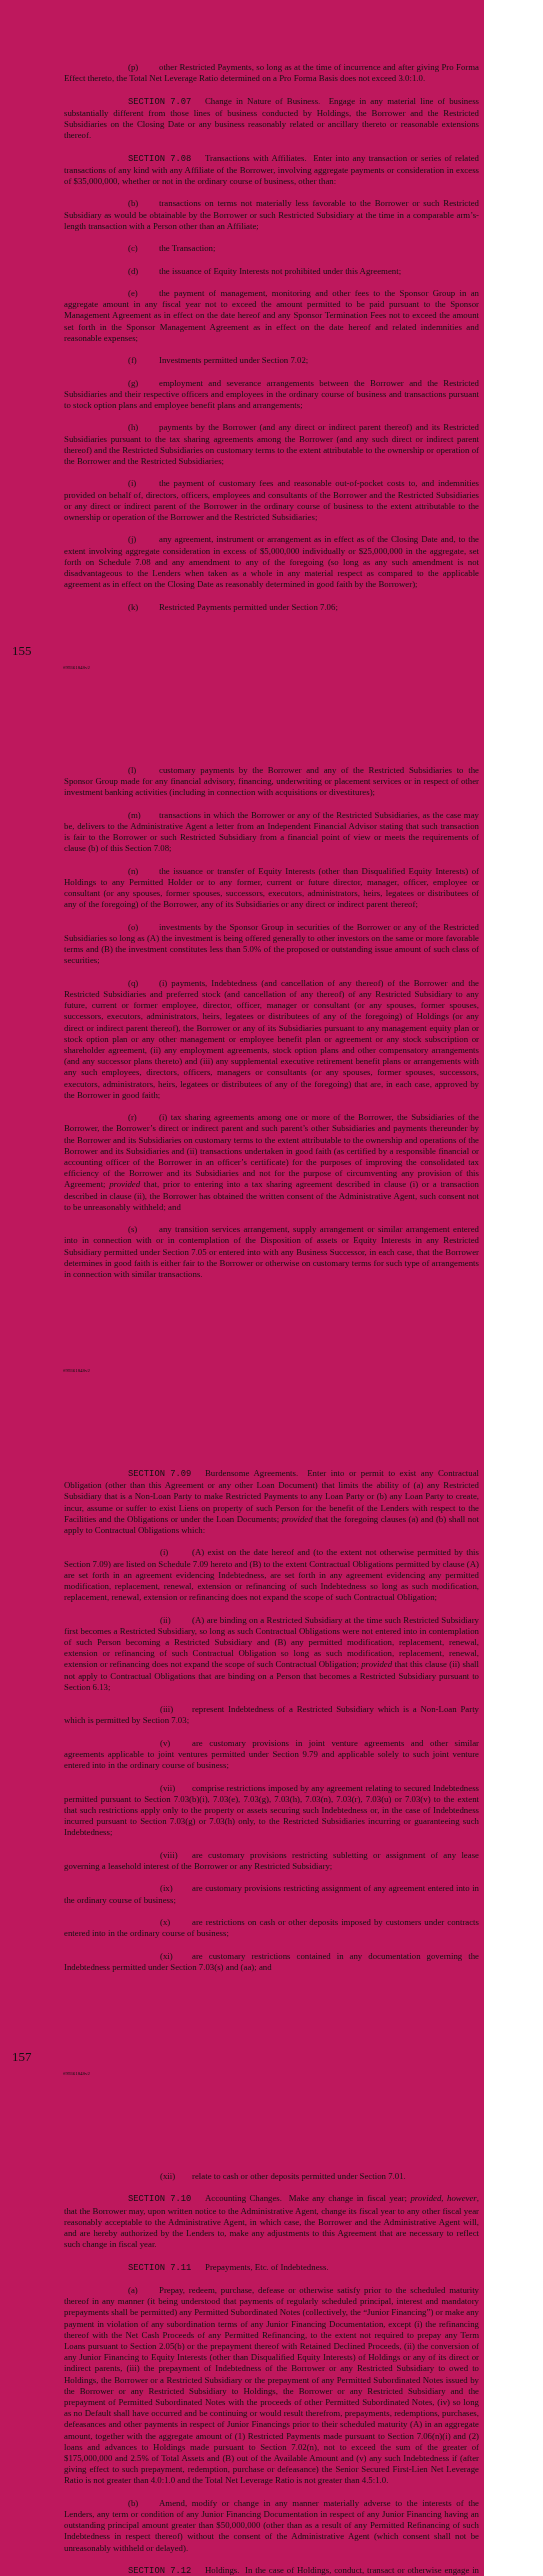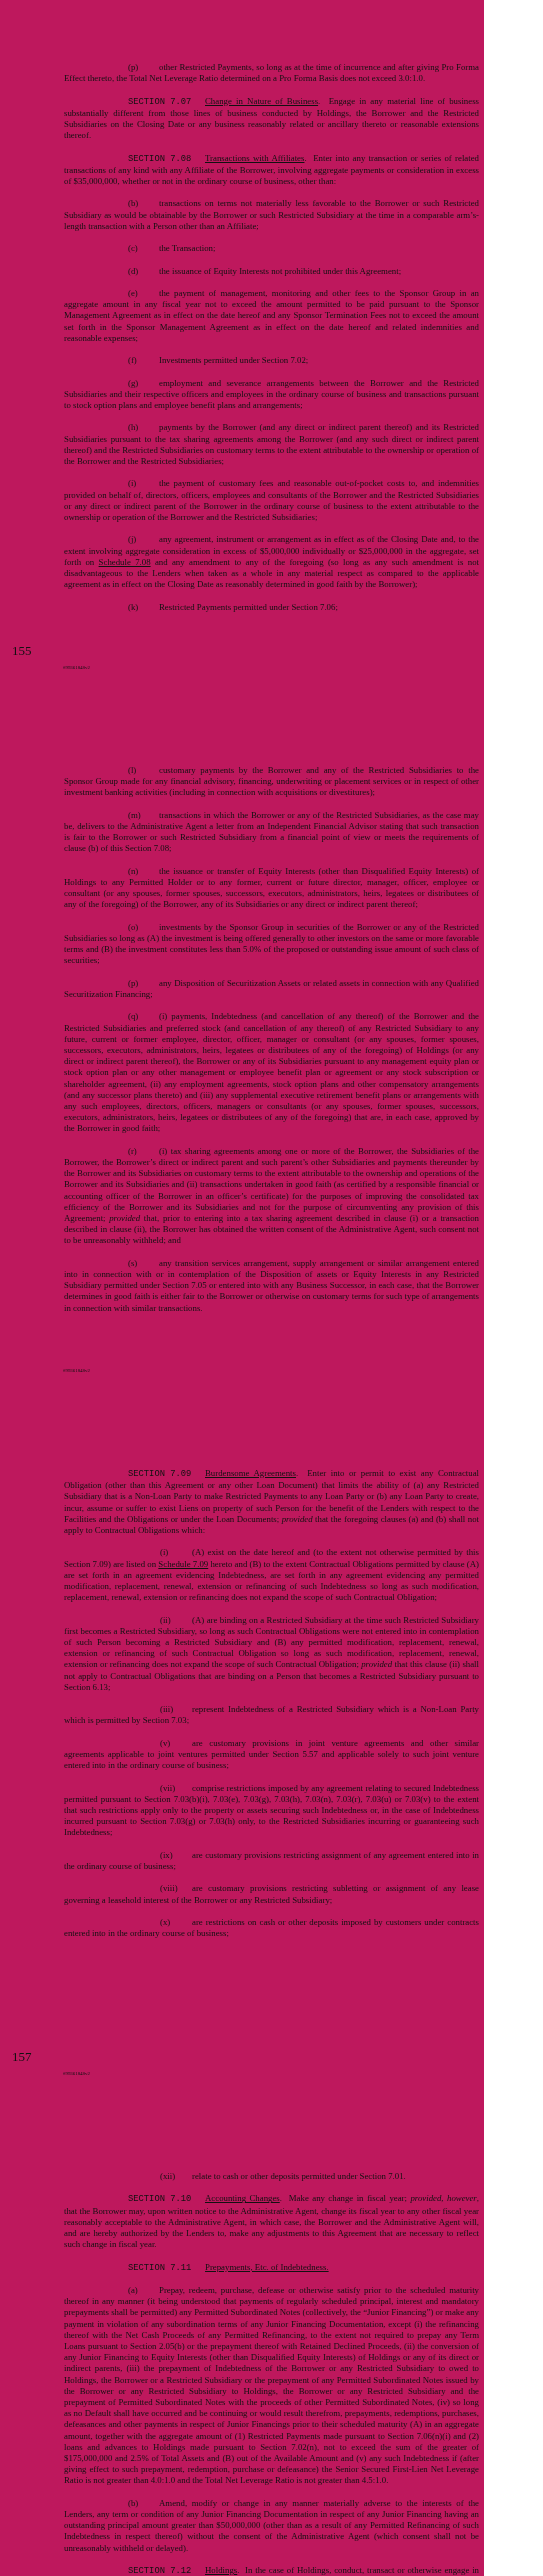--- a/index.html
+++ b/index.html
@@ -5,21 +5,21 @@
   html, body { margin: 0; padding: 0; background: #ffffff; }
   body { width: 544px; font-family: "Liberation Serif", "DejaVu Serif", serif; color: #111111; }
   .page { position: relative; width: 484px; height: 703px; overflow: hidden; background: #be185d; }
   .content { position: absolute; left: 64px; top: 62px; width: 415px; font-size: 8.8px; line-height: 11.2px; }
   .para { text-align: justify; margin: 0 0 11.2px 0; text-indent: 64px; }
   .para.l2 { text-indent: 96px; }
   .para .marker { display: inline-block; text-indent: 0; }
   .para.l1 .marker { width: 31px; }
   .para.l2 .marker { width: 32px; }
   .para.section .sec-label { display: inline-block; width: 77px; text-indent: 0; font-family: Liberation Mono, monospace; }
-  .u { text-decoration: underline; text-underline-offset: 1px; }
+  .u { text-underline-offset: 1px; }
   .i { font-style: italic; }
   .b { font-weight: normal; }
   .page-number { position: absolute; left: 12px; width: 544px; top: 645px; text-align: left; font-size: 13px; line-height: 11.3px; }
   .doc-id { position: absolute; left: 63px; top: 665px; font-size: 4.9px; line-height: 6.2px; }
 </style>
 </head>
 <body>
 
 <div class="page">
   <div class="content">
@@ -45,44 +45,44 @@
   <div class="page-number">155</div>
   <div class="doc-id">#99361848v2</div>
 </div>
 
 <div class="page">
   <div class="content">
     <p class="para l1"><span class="marker">(l)</span><span>customary payments by the Borrower and any of the Restricted Subsidiaries to the Sponsor Group made for any financial advisory, financing, underwriting or placement services or in respect of other investment banking activities (including in connection with acquisitions or divestitures);</span></p>
     <p class="para l1"><span class="marker">(m)</span><span>transactions in which the Borrower or any of the Restricted Subsidiaries, as the case may be, delivers to the Administrative Agent a letter from an Independent Financial Advisor stating that such transaction is fair to the Borrower or such Restricted Subsidiary from a financial point of view or meets the requirements of clause (b) of this Section 7.08;</span></p>
     <p class="para l1"><span class="marker">(n)</span><span>the issuance or transfer of Equity Interests (other than Disqualified Equity Interests) of Holdings to any Permitted Holder or to any former, current or future director, manager, officer, employee or consultant (or any spouses, former spouses, successors, executors, administrators, heirs, legatees or distributees of any of the foregoing) of the Borrower, any of its Subsidiaries or any direct or indirect parent thereof;</span></p>
     <p class="para l1"><span class="marker">(o)</span><span>investments by the Sponsor Group in securities of the Borrower or any of the Restricted Subsidiaries so long as (A) the investment is being offered generally to other investors on the same or more favorable terms and (B) the investment constitutes less than 5.0% of the proposed or outstanding issue amount of such class of securities;</span></p>
-    <p class="para l1"><span class="marker">(p)</span><span>any Disposition of Securitization Assets or related assets in connection with any Qualified Securitization Financing;</span></p>
     <p class="para l1"><span class="marker">(q)</span><span>(i) payments, Indebtedness (and cancellation of any thereof) of the Borrower and the Restricted Subsidiaries and preferred stock (and cancellation of any thereof) of any Restricted Subsidiary to any future, current or former employee, director, officer, manager or consultant (or any spouses, former spouses, successors, executors, administrators, heirs, legatees or distributees of any of the foregoing) of Holdings (or any direct or indirect parent thereof), the Borrower or any of its Subsidiaries pursuant to any management equity plan or stock option plan or any other management or employee benefit plan or agreement or any stock subscription or shareholder agreement, (ii) any employment agreements, stock option plans and other compensatory arrangements (and any successor plans thereto) and (iii) any supplemental executive retirement benefit plans or arrangements with any such employees, directors, officers, managers or consultants (or any spouses, former spouses, successors, executors, administrators, heirs, legatees or distributees of any of the foregoing) that are, in each case, approved by the Borrower in good faith;</span></p>
 
     <p class="para l1"><span class="marker">(r)</span><span>(i)  tax sharing agreements among one or more of the Borrower, the Subsidiaries of the Borrower, the Borrower’s direct or indirect parent and such parent’s other Subsidiaries and payments thereunder by the Borrower and its Subsidiaries on customary terms to the extent attributable to the ownership and operations of the Borrower and its Subsidiaries and (ii) transactions undertaken in good faith (as certified by a responsible financial or accounting officer of the Borrower in an officer’s certificate) for the purposes of improving the consolidated tax efficiency of the Borrower and its Subsidiaries and not for the purpose of circumventing any provision of this Agreement; </span><span class="i">provided</span><span> that, prior to entering into a tax sharing agreement described in clause (i) or a transaction described in clause (ii), the Borrower has obtained the written consent of the Administrative Agent, such consent not to be unreasonably withheld; and</span></p>
 
     <p class="para l1"><span class="marker">(s)</span><span>any transition services arrangement, supply arrangement or similar arrangement entered into in connection with or in contemplation of the Disposition of assets or Equity Interests in any Restricted Subsidiary permitted under Section 7.05 or entered into with any Business Successor, in each case, that the Borrower determines in good faith is either fair to the Borrower or otherwise on customary terms for such type of arrangements in connection with similar transactions.</span></p>
   </div>
   <div class="doc-id">#99361848v2</div>
 </div>
 
 <div class="page">
   <div class="content">
     <p class="para section"><span class="sec-label">SECTION 7.09</span><span class="u">Burdensome Agreements</span><span>.&nbsp; </span><span>Enter into or permit to exist any Contractual Obligation (other than this Agreement or any other Loan Document) that limits the ability of (a) any Restricted Subsidiary that is a Non-Loan Party to make Restricted Payments to any Loan Party or (b) any Loan Party to create, incur, assume or suffer to exist Liens on property of such Person for the benefit of the Lenders with respect to the Facilities and the Obligations or under the Loan Documents; </span><span class="i">provided</span><span> that the foregoing clauses (a) and (b) shall not apply to Contractual Obligations which:</span></p>
 
     <p class="para l2"><span class="marker">(i)</span><span>(A) exist on the date hereof and (to the extent not otherwise permitted by this Section 7.09) are listed on </span><span class="u">Schedule 7.09</span><span> hereto and (B) to the extent Contractual Obligations permitted by clause (A) are set forth in an agreement evidencing Indebtedness, are set forth in any agreement evidencing any permitted modification, replacement, renewal, extension or refinancing of such Indebtedness so long as such modification, replacement, renewal, extension or refinancing does not expand the scope of such Contractual Obligation;</span></p>
 
     <p class="para l2"><span class="marker">(ii)</span><span>(A) are binding on a Restricted Subsidiary at the time such Restricted Subsidiary first becomes a Restricted Subsidiary, so long as such Contractual Obligations were not entered into in contemplation of such Person becoming a Restricted Subsidiary and (B) any permitted modification, replacement, renewal, extension or refinancing of such Contractual Obligation so long as such modification, replacement, renewal, extension or refinancing does not expand the scope of such Contractual Obligation; </span><span class="i">provided</span><span> that this clause (ii) shall not apply to Contractual Obligations that are binding on a Person that becomes a Restricted Subsidiary pursuant to Section 6.13;</span></p>
 
     <p class="para l2"><span class="marker">(iii)</span><span>represent Indebtedness of a Restricted Subsidiary which is a Non-Loan Party which is permitted by Section 7.03;</span></p>
-    <p class="para l2"><span class="marker">(v)</span><span>are customary provisions in joint venture agreements and other similar agreements applicable to joint ventures permitted under Section 5.57 and applicable solely to such joint venture entered into in the ordinary course of business;</span></p>
+    <p class="para l2"><span class="marker">(v)</span><span>are customary provisions in joint venture agreements and other similar agreements applicable to joint ventures permitted under Section 9.79 and applicable solely to such joint venture entered into in the ordinary course of business;</span></p>
     <p class="para l2"><span class="marker">(vii)</span><span>comprise restrictions imposed by any agreement relating to secured Indebtedness permitted pursuant to Section 7.03(b)(i), 7.03(e), 7.03(g), 7.03(h), 7.03(n), 7.03(r), 7.03(u) or 7.03(v) to the extent that such restrictions apply only to the property or assets securing such Indebtedness or, in the case of Indebtedness incurred pursuant to Section 7.03(g) or 7.03(h) only, to the Restricted Subsidiaries incurring or guaranteeing such Indebtedness;</span></p>
+    <p class="para l2"><span class="marker">(viii)</span><span>are customary provisions restricting subletting or assignment of any lease governing a leasehold interest of the Borrower or any Restricted Subsidiary;</span></p>
     <p class="para l2"><span class="marker">(ix)</span><span>are customary provisions restricting assignment of any agreement entered into in the ordinary course of business;</span></p>
-    <p class="para l2"><span class="marker">(viii)</span><span>are customary provisions restricting subletting or assignment of any lease governing a leasehold interest of the Borrower or any Restricted Subsidiary;</span></p>
     <p class="para l2"><span class="marker">(x)</span><span>are restrictions on cash or other deposits imposed by customers under contracts entered into in the ordinary course of business;</span></p>
+    <p class="para l2"><span class="marker">(xi)</span><span>are customary restrictions contained in any documentation governing the Indebtedness permitted under Section 7.03(s) and (aa); and</span></p>
   </div>
   <div class="page-number">157</div>
   <div class="doc-id">#99361848v2</div>
 </div>
 
 <div class="page">
   <div class="content">
     <p class="para l2"><span class="marker">(xii)</span><span>relate to cash or other deposits permitted under Section 7.01.</span></p>
 
     <p class="para section"><span class="sec-label">SECTION 7.10</span><span class="u">Accounting Changes</span><span>.&nbsp; </span><span>Make any change in fiscal year; </span><span class="i">provided</span><span>, </span><span class="i">however</span><span>, that the Borrower may, upon written notice to the Administrative Agent, change its fiscal year to any other fiscal year reasonably acceptable to the Administrative Agent, in which case, the Borrower and the Administrative Agent will, and are hereby authorized by the Lenders to, make any adjustments to this Agreement that are necessary to reflect such change in fiscal year.</span></p>

